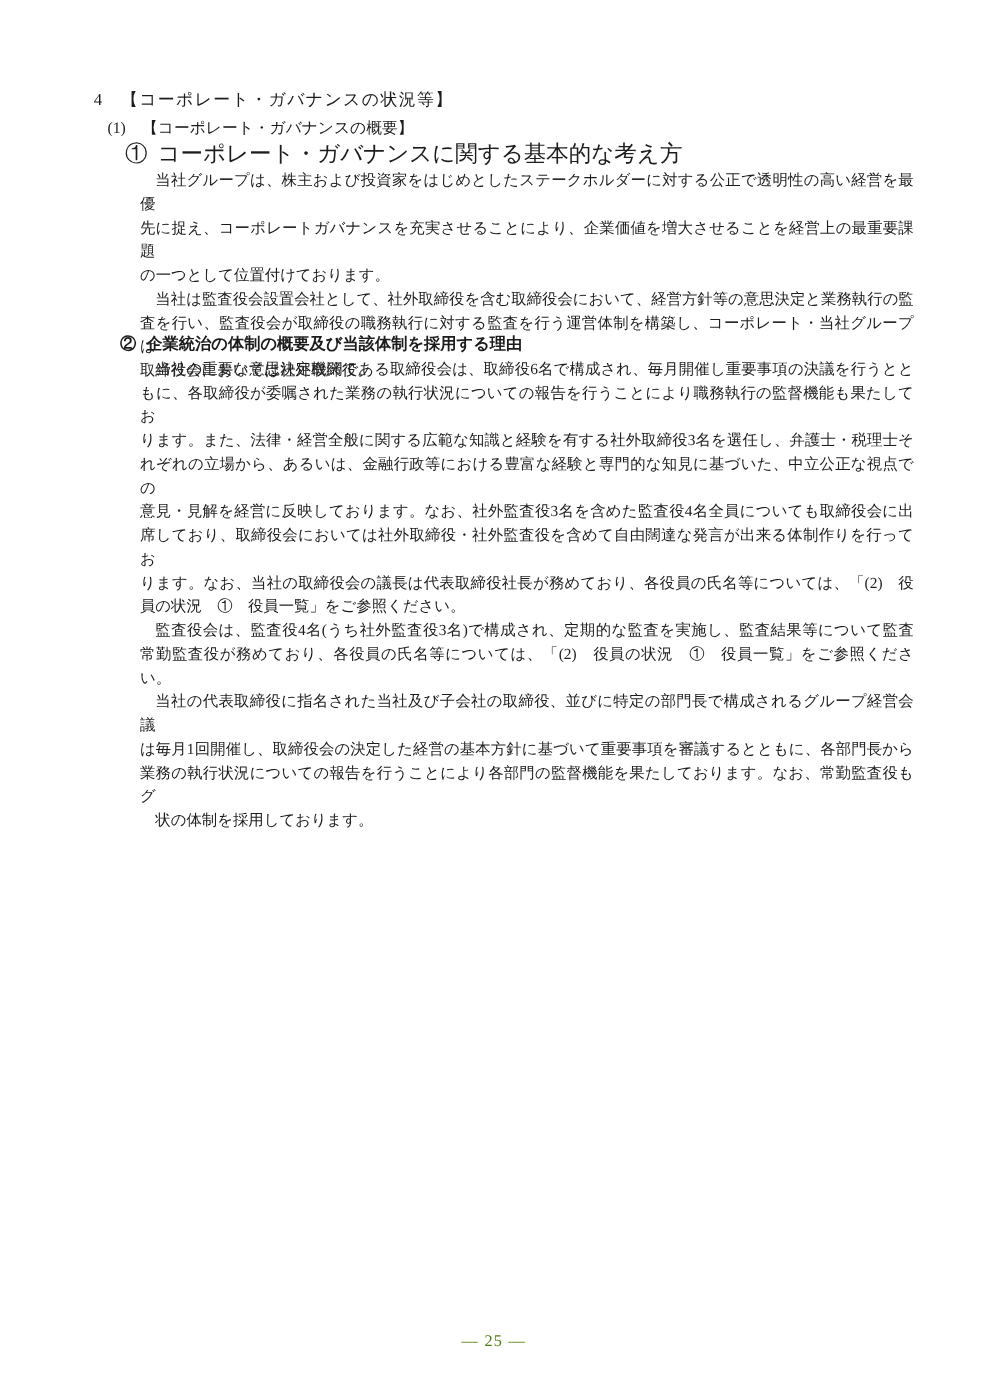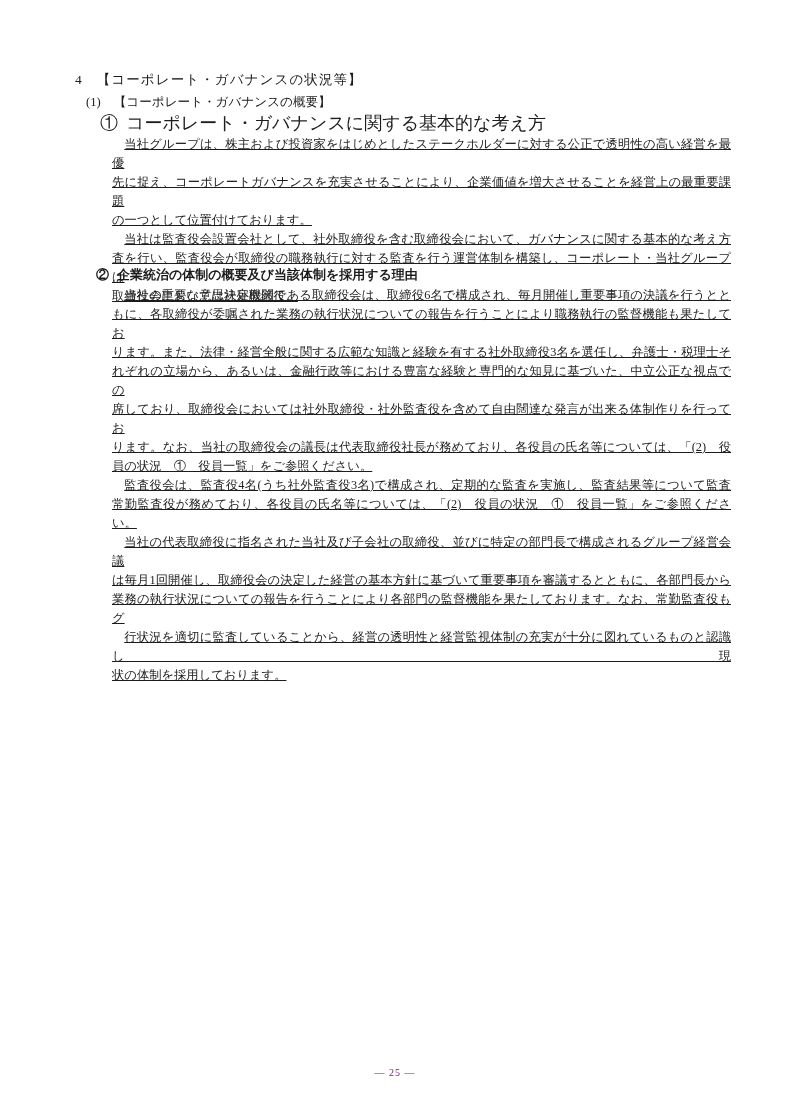--- a/index.html
+++ b/index.html
@@ -43,30 +43,29 @@
     font-size: 12.3px; line-height: 19px;
   }
   .body1 { top: 135px; }
   .body2 { top: 286px; }
 
   .para { margin: 0; }
   .para .tline {
     text-align: justify;
     text-align-last: justify;
     min-height: 19px;
-    text-decoration: underline;
   }
   .para .tline:first-child { text-indent: 1em; }
   .para .tline:last-child { text-align-last: left; }
 
   .footer {
     position: absolute; left: 0; right: 0; top: 1063px;
     text-align: center;
-    font-size: 10px; line-height: 19px;
-    color: #701a75;
+    font-size: 13px; line-height: 19px;
+    color: #4d7c0f;
     letter-spacing: 1px;
   }
 </style>
 </head>
 <body>
 
 <div class="page">
 
   <div class="h1">
     <span class="num">4</span><span class="ttl">【コーポレート・ガバナンスの状況等】</span>
@@ -80,51 +79,51 @@
     <span class="num">①</span><span class="ttl">コーポレート・ガバナンスに関する基本的な考え方</span>
   </div>
 
   <div class="textblock body1">
       <div class="para">
         <div class="tline">当社グループは、株主および投資家をはじめとしたステークホルダーに対する公正で透明性の高い経営を最優</div>
         <div class="tline">先に捉え、コーポレートガバナンスを充実させることにより、企業価値を増大させることを経営上の最重要課題</div>
         <div class="tline">の一つとして位置付けております。</div>
       </div>
       <div class="para">
-        <div class="tline">当社は監査役会設置会社として、社外取締役を含む取締役会において、ガバナンスに関する基本的な考え方</div>
+        <div class="tline">当社は監査役会設置会社として、社外取締役を含む取締役会において、経営方針等の意思決定と業務執行の監</div>
         <div class="tline">査を行い、監査役会が取締役の職務執行に対する監査を行う運営体制を構築し、コーポレート・当社グループは</div>
         <div class="tline">取締役会においては社外取締役。</div>
       </div>
     </div>
 
   <div class="h4">
     <span class="num">②</span><span class="ttl">企業統治の体制の概要及び当該体制を採用する理由</span>
   </div>
 
   <div class="textblock body2">
       <div class="para">
         <div class="tline">当社の重要な意思決定機関である取締役会は、取締役6名で構成され、毎月開催し重要事項の決議を行うとと</div>
         <div class="tline">もに、各取締役が委嘱された業務の執行状況についての報告を行うことにより職務執行の監督機能も果たしてお</div>
         <div class="tline">ります。また、法律・経営全般に関する広範な知識と経験を有する社外取締役3名を選任し、弁護士・税理士そ</div>
         <div class="tline">れぞれの立場から、あるいは、金融行政等における豊富な経験と専門的な知見に基づいた、中立公正な視点での</div>
+        <div class="tline">意見・見解を経営に反映しております。なお、社外監査役3名を含めた監査役4名全員についても取締役会に出</div>
         <div class="tline">席しており、取締役会においては社外取締役・社外監査役を含めて自由闊達な発言が出来る体制作りを行ってお</div>
         <div class="tline">ります。なお、当社の取締役会の議長は代表取締役社長が務めており、各役員の氏名等については、「(2)　役</div>
         <div class="tline">員の状況　①　役員一覧」をご参照ください。</div>
       </div>
       <div class="para">
         <div class="tline">監査役会は、監査役4名(うち社外監査役3名)で構成され、定期的な監査を実施し、監査結果等について監査</div>
         <div class="tline">常勤監査役が務めており、各役員の氏名等については、「(2)　役員の状況　①　役員一覧」をご参照くださ</div>
         <div class="tline">い。</div>
       </div>
       <div class="para">
         <div class="tline">当社の代表取締役に指名された当社及び子会社の取締役、並びに特定の部門長で構成されるグループ経営会議</div>
         <div class="tline">は毎月1回開催し、取締役会の決定した経営の基本方針に基づいて重要事項を審議するとともに、各部門長から</div>
         <div class="tline">業務の執行状況についての報告を行うことにより各部門の監督機能を果たしております。なお、常勤監査役もグ</div>
       </div>
       <div class="para">
-        <div class="tline">行状況を適切に監査していることから、経営の透明性と経営監視体制の充実が十分に図れているものと認識し現</div>
         <div class="tline">状の体制を採用しております。</div>
       </div>
     </div>
 
   <div class="footer">― 25 ―</div>
 
 </div>
 
 </body></html>

